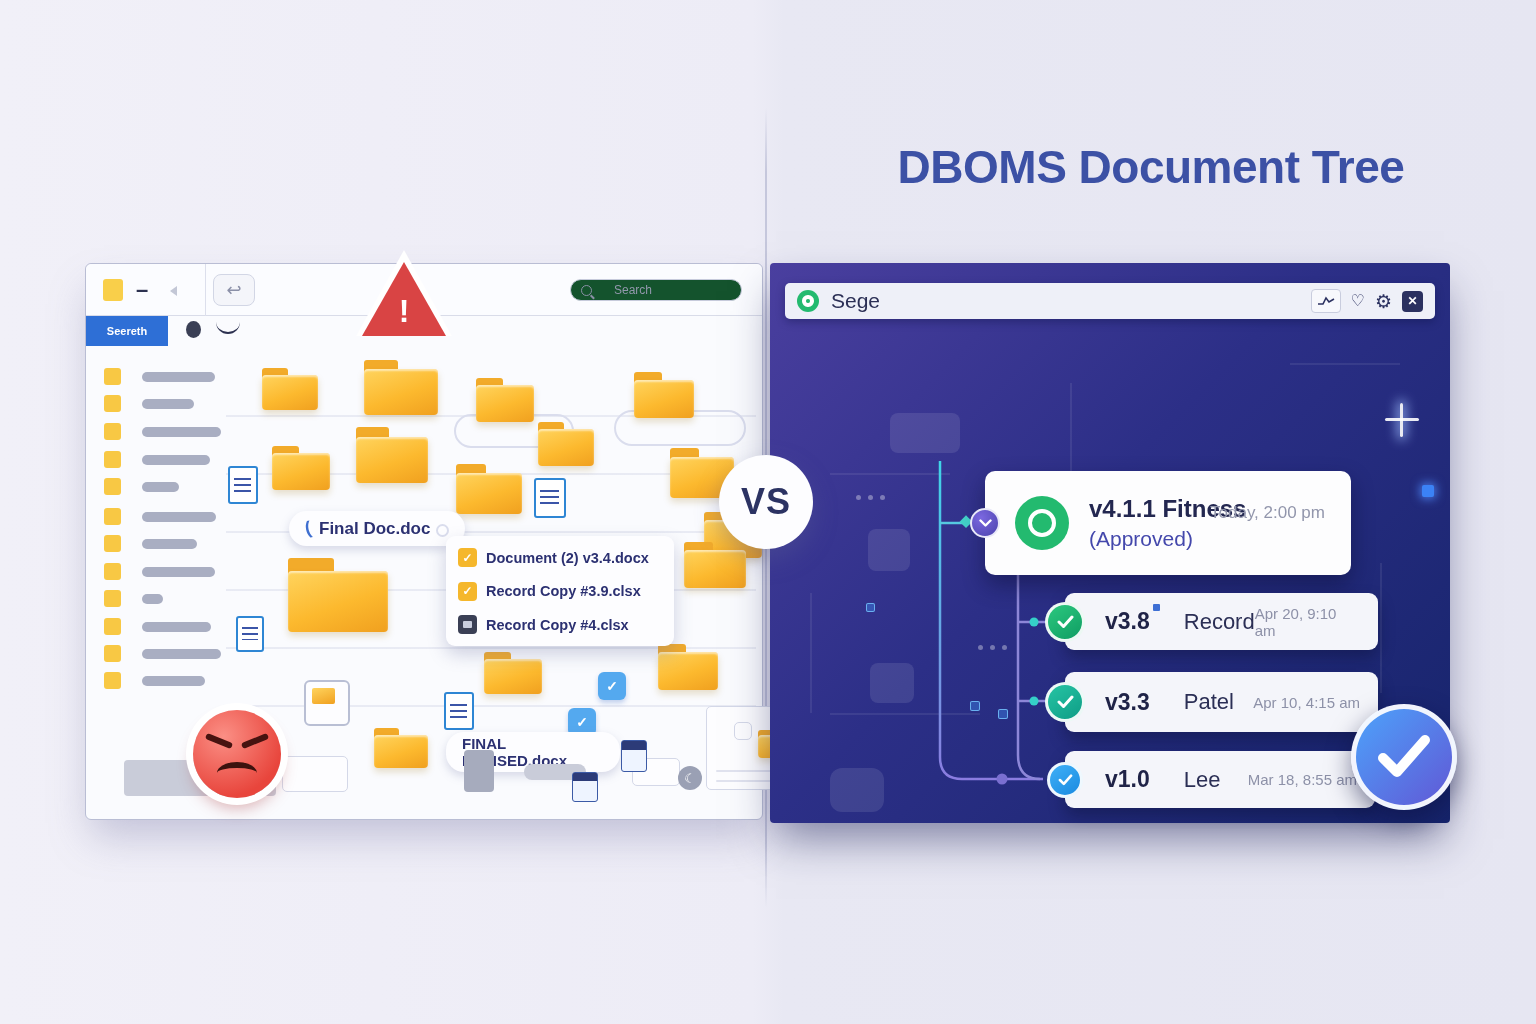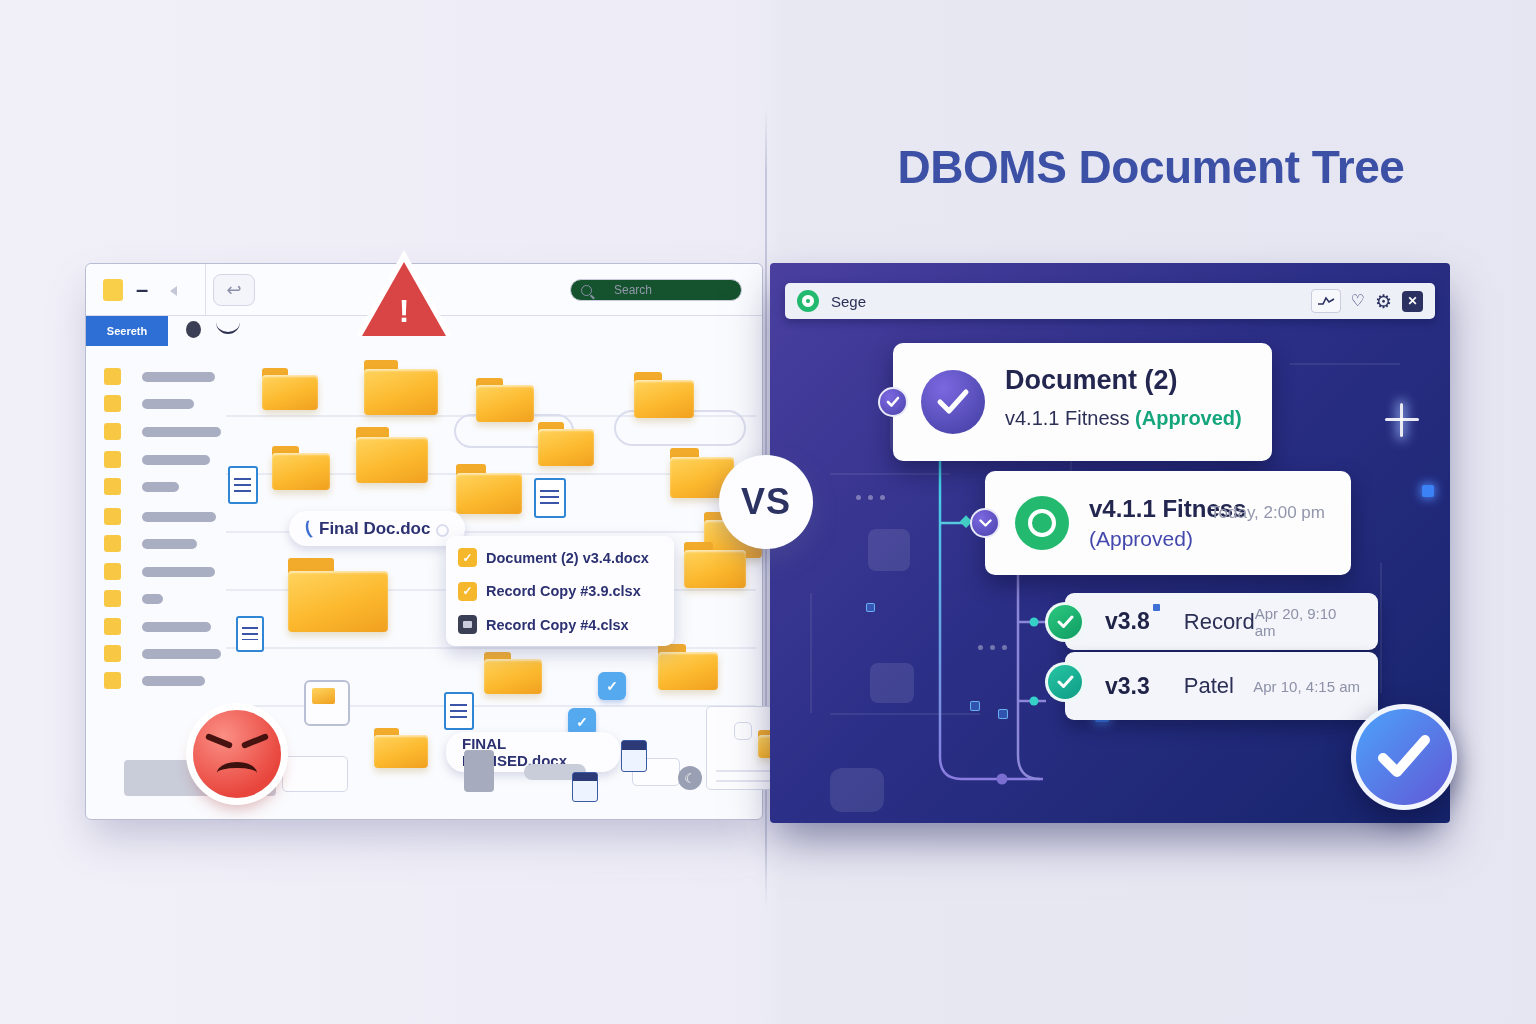--- a/index.html
+++ b/index.html
@@ -110,21 +110,21 @@
   .sparkle { width:3px; height:34px; background:rgba(255,255,255,.9); border-radius:2px; box-shadow:0 0 12px 3px rgba(160,190,255,.8); }
   .sparkle:after { content:""; position:absolute; left:-15px; top:15px; width:34px; height:3px;
                    background:rgba(255,255,255,.9); border-radius:2px; }
   .dot { position:absolute; width:5px; height:5px; border-radius:50%; background:rgba(255,255,255,.35); }
 
   .rtoolbar { position:absolute; left:15px; top:20px; width:650px; height:36px; background:#eef0f8; border-radius:5px;
               display:flex; align-items:center; padding:0 12px; gap:12px; z-index:3;
               box-shadow:0 3px 8px rgba(10,15,60,.35); }
   .donut { border-radius:50%; background:#23ba6f; position:relative; }
   .donut:after { content:""; position:absolute; inset:24%; border-radius:50%; border:4px solid #fff; }
-  .rtoolbar .label { font-size:15px; color:#2b2f55; font-weight:400; }
+  .rtoolbar .label { font-size:21px; color:#2b2f55; font-weight:400; }
   .rtb-icons { margin-left:auto; display:flex; align-items:center; gap:10px; }
   .icon-box { width:30px; height:24px; border:1px solid #c9cdde; border-radius:4px; background:#f7f8fc;
               display:flex; align-items:center; justify-content:center; }
   .x-btn { width:21px; height:21px; background:#2b3160; color:#fff; border-radius:4px; font-size:12px; font-weight:700;
            display:flex; align-items:center; justify-content:center; }
   .gear { color:#2b3160; font-size:19px; line-height:1; }
   .heart { color:#2b3160; font-size:16px; line-height:1; }
 
   .vcard-big { position:absolute; background:#fdfdfe; border-radius:10px; box-shadow:0 10px 22px rgba(10,14,50,.45); z-index:2; }
   .edge-badge { position:absolute; border-radius:50%; display:flex; align-items:center; justify-content:center;
@@ -368,37 +368,20 @@
           <svg width="18" height="12" viewBox="0 0 18 12">
               <polyline points="1,9 6,9 9,3 12,7 17,4" fill="none" stroke="#2b3160" stroke-width="1.6"></polyline>
             </svg>
         </span>
         <span class="heart">♡</span>
         <span class="gear">⚙</span>
         <span class="x-btn">✕</span>
       </span>
     </div>
 
-    <div class="vcard-big" style="left:123px;top:80px;width:379px;height:118px">
-      <span class="edge-badge" style="left:-15px;top:44px;width:30px;height:30px">
-        <svg width="14" height="12" viewBox="0 0 14 12">
-            <polyline points="2,6 5.5,9.5 12,2" fill="none" stroke="#fff" stroke-width="2.6" stroke-linecap="round" stroke-linejoin="round"></polyline>
-          </svg>
-      </span>
-      <span class="big-icon" style="left:28px;top:27px;width:64px;height:64px">
-        <svg width="34" height="28" viewBox="0 0 34 28">
-            <polyline points="4,14 13,23 30,4" fill="none" stroke="#fff" stroke-width="5" stroke-linecap="round" stroke-linejoin="round"></polyline>
-          </svg>
-      </span>
-      <div class="c1-title">Document (2)</div>
-      <div class="c1-sub">
-        <span>v4.1.1 Fitness</span>
-        <span class="approved-green">(Approved)</span>
-      </div>
-    </div>
 
     <div class="vcard-big" style="left:215px;top:208px;width:366px;height:104px">
       <span class="edge-badge" style="left:-15px;top:37px;width:30px;height:30px">
         <svg width="13" height="8" viewBox="0 0 13 8">
             <polyline points="1.5,1.5 6.5,6.5 11.5,1.5" fill="none" stroke="#fff" stroke-width="2.4" stroke-linecap="round" stroke-linejoin="round"></polyline>
           </svg>
       </span>
       <span class="donut" style="position:absolute;left:30px;top:25px;width:54px;height:54px"></span>
       <div class="c2-title">v4.1.1 Fitness</div>
       <div class="approved-purple">(Approved)</div>
@@ -409,31 +392,41 @@
       <span class="round-badge bg-green" style="left:-20px;top:9px;width:40px;height:40px">
         <svg width="17" height="14" viewBox="0 0 17 14">
             <polyline points="2,7 6.5,11.5 15,2" fill="none" stroke="#fff" stroke-width="3" stroke-linecap="round" stroke-linejoin="round"></polyline>
           </svg>
       </span>
       <span class="ver"><span>v3.8</span><span class="sup"></span></span>
       <span class="auth">Record</span>
       <span class="when">Apr 20, 9:10 am</span>
     </div>
 
-    <div class="vrow" style="left:295px;top:389px;width:313px;height:68px">
+    <div class="vrow" style="left:295px;top:409px;width:313px;height:60px">
       <span class="round-badge bg-teal" style="left:-20px;top:10px;width:40px;height:40px">
         <svg width="17" height="14" viewBox="0 0 17 14">
             <polyline points="2,7 6.5,11.5 15,2" fill="none" stroke="#fff" stroke-width="3" stroke-linecap="round" stroke-linejoin="round"></polyline>
           </svg>
       </span>
       <span class="ver">v3.3</span>
       <span class="auth">Patel</span>
       <span class="when">Apr 10, 4:15 am</span>
     </div>
 
+    <div class="vrow" style="left:295px;top:488px;width:310px;height:57px">
+      <span class="round-badge bg-blue" style="left:-18px;top:11px;width:36px;height:36px">
+        <svg width="15" height="12" viewBox="0 0 17 14">
+            <polyline points="2,7 6.5,11.5 15,2" fill="none" stroke="#fff" stroke-width="3" stroke-linecap="round" stroke-linejoin="round"></polyline>
+          </svg>
+      </span>
+      <span class="ver">v1.0</span>
+      <span class="auth">Lee</span>
+      <span class="when">Mar 18, 8:55 am</span>
+    </div>
 
     <div class="big-check">
       <svg width="58" height="46" viewBox="0 0 58 46">
           <polyline points="8,24 22,38 50,6" fill="none" stroke="#fff" stroke-width="10" stroke-linecap="round" stroke-linejoin="round"></polyline>
         </svg>
     </div>
   </section>
 
 </div>
 

